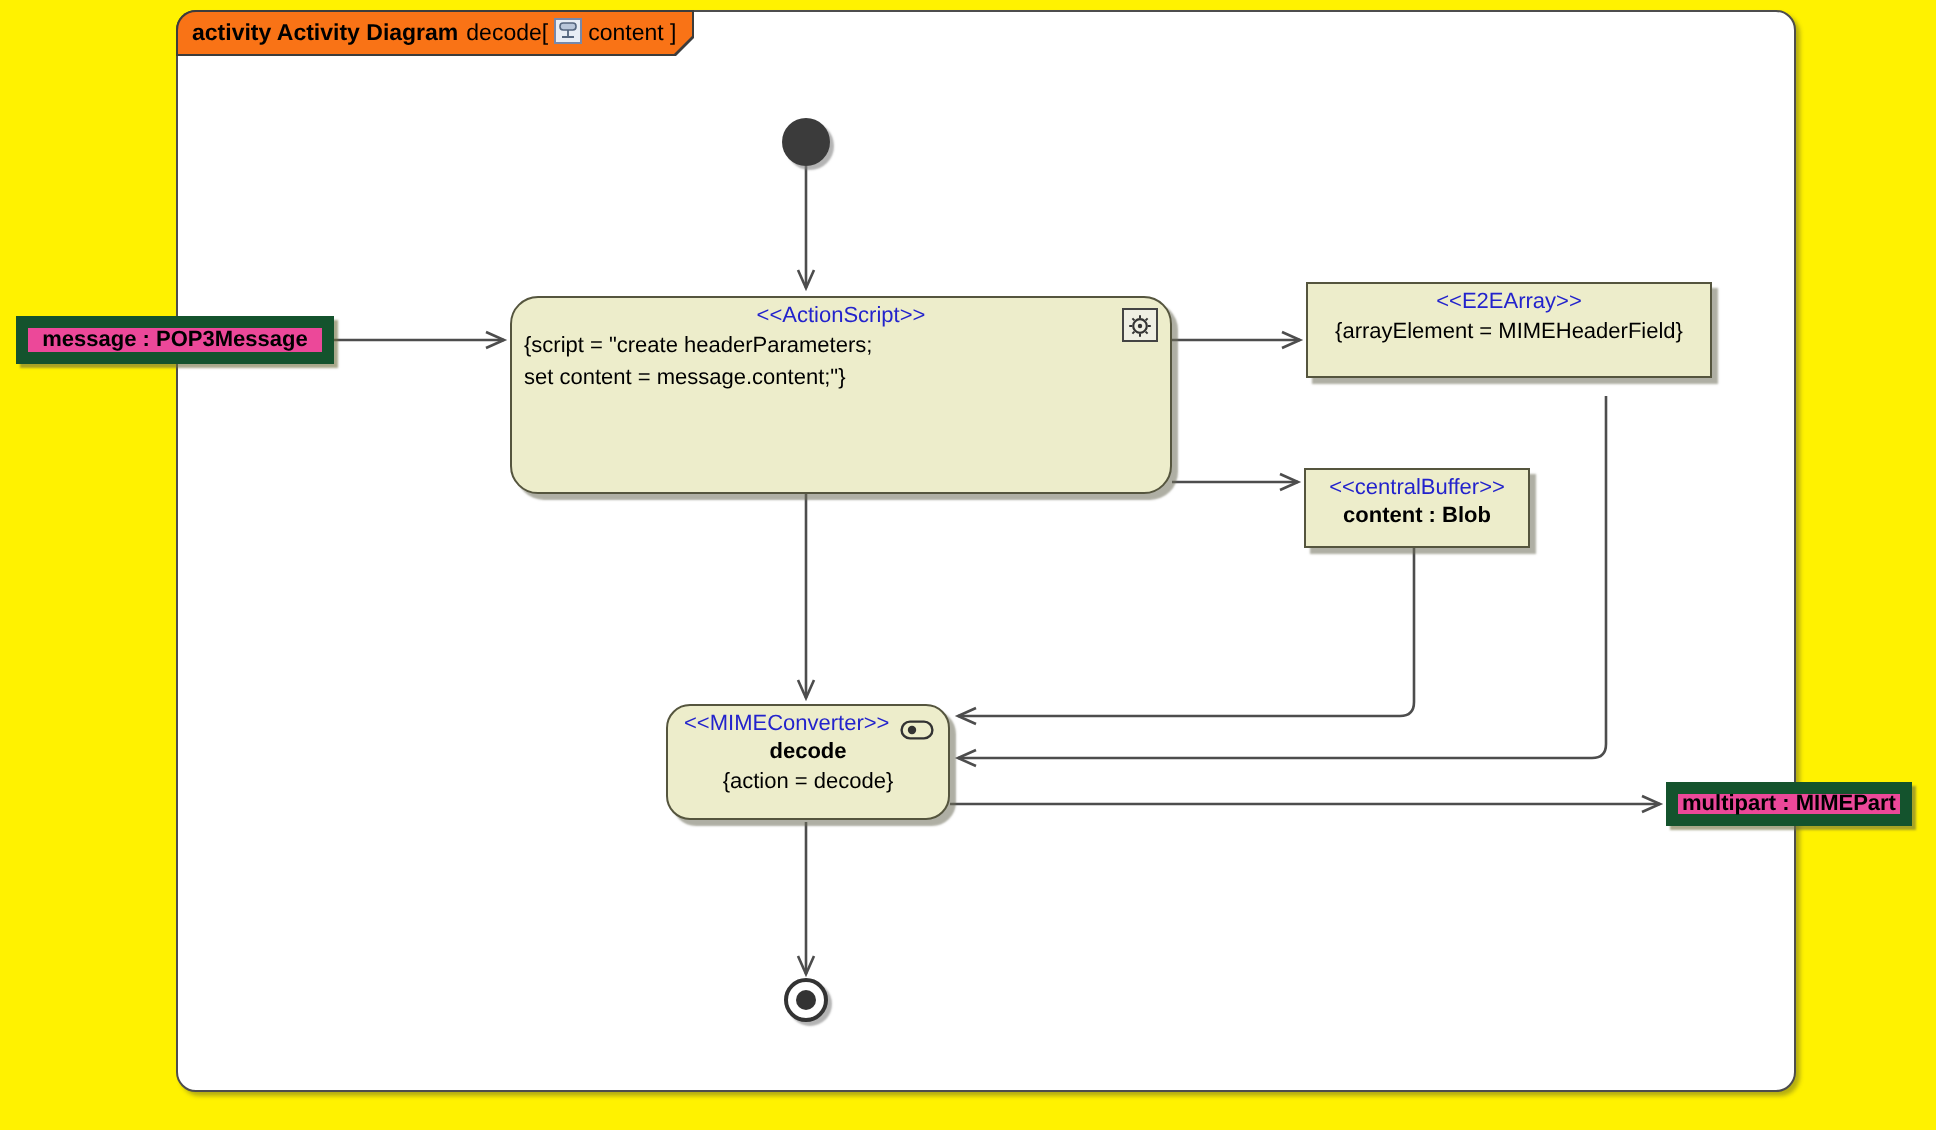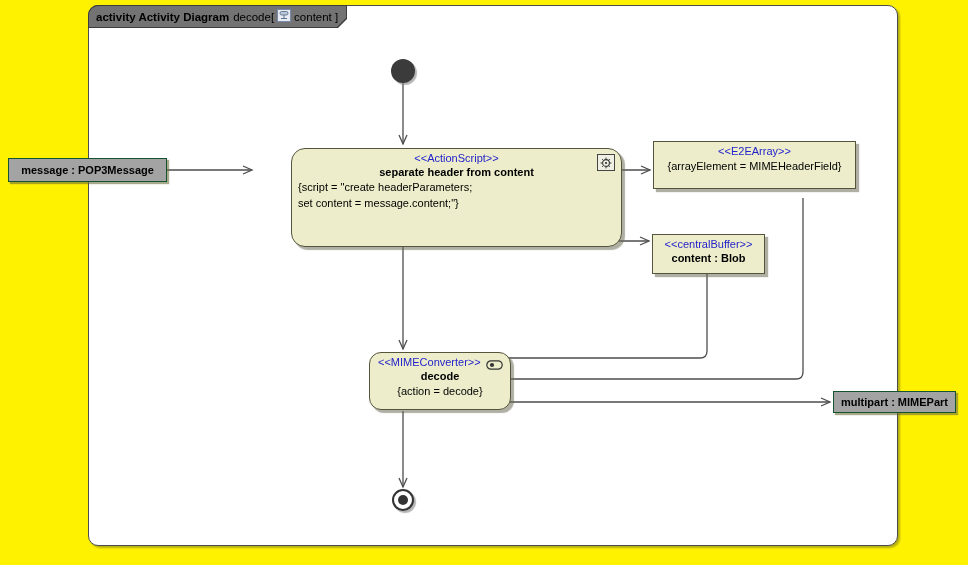--- a/index.html
+++ b/index.html
@@ -4,35 +4,35 @@
 <style>
   html,body{margin:0;padding:0;}
   body{font-family:"Liberation Sans","DejaVu Sans",sans-serif;}
   .canvas{position:relative;width:968px;height:565px;background:#FFF200;overflow:hidden;}
   .frame{position:absolute;left:88px;top:5px;width:808px;height:539px;background:#ffffff;
          border:1px solid #4d4d4d;border-radius:10px;box-shadow:2px 2px 2px rgba(90,90,40,.45);}
   
   .tab-outer{position:absolute;left:88px;top:5px;width:259px;height:23px;background:#3c3c3c;
              clip-path:polygon(0 0,100% 0,100% calc(100% - 9px),calc(100% - 9px) 100%,0 100%);
              border-top-left-radius:10px;}
-  .tab-inner{position:absolute;left:1px;top:1px;width:257px;height:21px;background:#737373;
+  .tab-inner{position:absolute;left:1px;top:1px;width:257px;height:21px;background:#f97316;
              clip-path:polygon(0 0,100% 0,100% calc(100% - 9px),calc(100% - 9px) 100%,0 100%);
              border-top-left-radius:9px;display:flex;align-items:center;padding-left:7px;box-sizing:border-box;
              font-size:11.5px;color:#000;white-space:nowrap;}
   .tab-inner b{margin-right:4px;}
   .tab-icon{display:inline-block;margin:0 3px;vertical-align:-2px;}
   
   .node{position:absolute;background:#EDEDCB;border:1px solid #55553e;box-sizing:border-box;
         box-shadow:3px 3px 1px rgba(110,110,90,.55);font-size:11px;color:#000;}
-  .rounded{border-radius:14px;margin-left:36px;}
+  .rounded{border-radius:14px;}
   .stereo{display:block;text-align:center;color:#2323CC;padding-top:3px;}
   .nname{display:block;text-align:center;font-weight:bold;padding-top:2px;}
   .nbody{display:block;text-align:left;padding:2px 6px 0 6px;line-height:15.5px;}
   .nconstraint{display:block;text-align:center;padding-top:3px;}
-  .param{position:absolute;background:#a3a3a3;border:1px solid #14532d;box-sizing:border-box;
+  .param{position:absolute;background:#ec4899;border:6px solid #14532d;box-sizing:border-box;
          box-shadow:2px 2px 1px rgba(110,110,60,.6);font-size:11px;font-weight:bold;color:#000;
          display:flex;align-items:center;justify-content:center;white-space:nowrap;}
   .gearbox{position:absolute;top:5px;right:6px;width:16px;height:15px;border:1px solid #444;
            background:#efefe3;display:flex;align-items:center;justify-content:center;}
   .initial-node{position:absolute;left:391px;top:59px;width:24px;height:24px;border-radius:50%;
                 background:#3b3b3b;box-shadow:2px 2px 1px rgba(130,130,130,.6);}
   .final-node{position:absolute;left:392px;top:489px;width:22px;height:22px;border-radius:50%;
               background:#fff;border:2px solid #333;box-sizing:border-box;
               box-shadow:2px 2px 1px rgba(130,130,130,.6);display:flex;align-items:center;justify-content:center;}
   .final-dot{width:10px;height:10px;border-radius:50%;background:#333;}
@@ -76,21 +76,20 @@
         </svg>
       </span>
       <span>content ]</span>
     </div>
   </div>
 
   <div class="initial-node"></div>
 
   <div class="node rounded" style="left:255px;top:148px;width:331px;height:99px;">
     <span class="stereo">&lt;&lt;ActionScript&gt;&gt;</span>
-    <span class="nname">separate header from content</span>
     <span class="nbody">
       <span style="display:block">{script = "create headerParameters;</span>
       <span style="display:block">set content = message.content;"}</span>
     </span>
     <span class="gearbox">
       <svg width="12" height="12" viewBox="0 0 12 12">
         <circle cx="6" cy="6" r="3.4" fill="none" stroke="#333" stroke-width="1.1"></circle>
         <circle cx="6" cy="6" r="1.1" fill="#333"></circle>
         <path d="M6,0.6 L6,2 M6,10 L6,11.4 M0.6,6 L2,6 M10,6 L11.4,6 M2.2,2.2 L3.2,3.2 M8.8,8.8 L9.8,9.8 M9.8,2.2 L8.8,3.2 M3.2,8.8 L2.2,9.8" stroke="#333" stroke-width="1" fill="none"></path>
       </svg>

